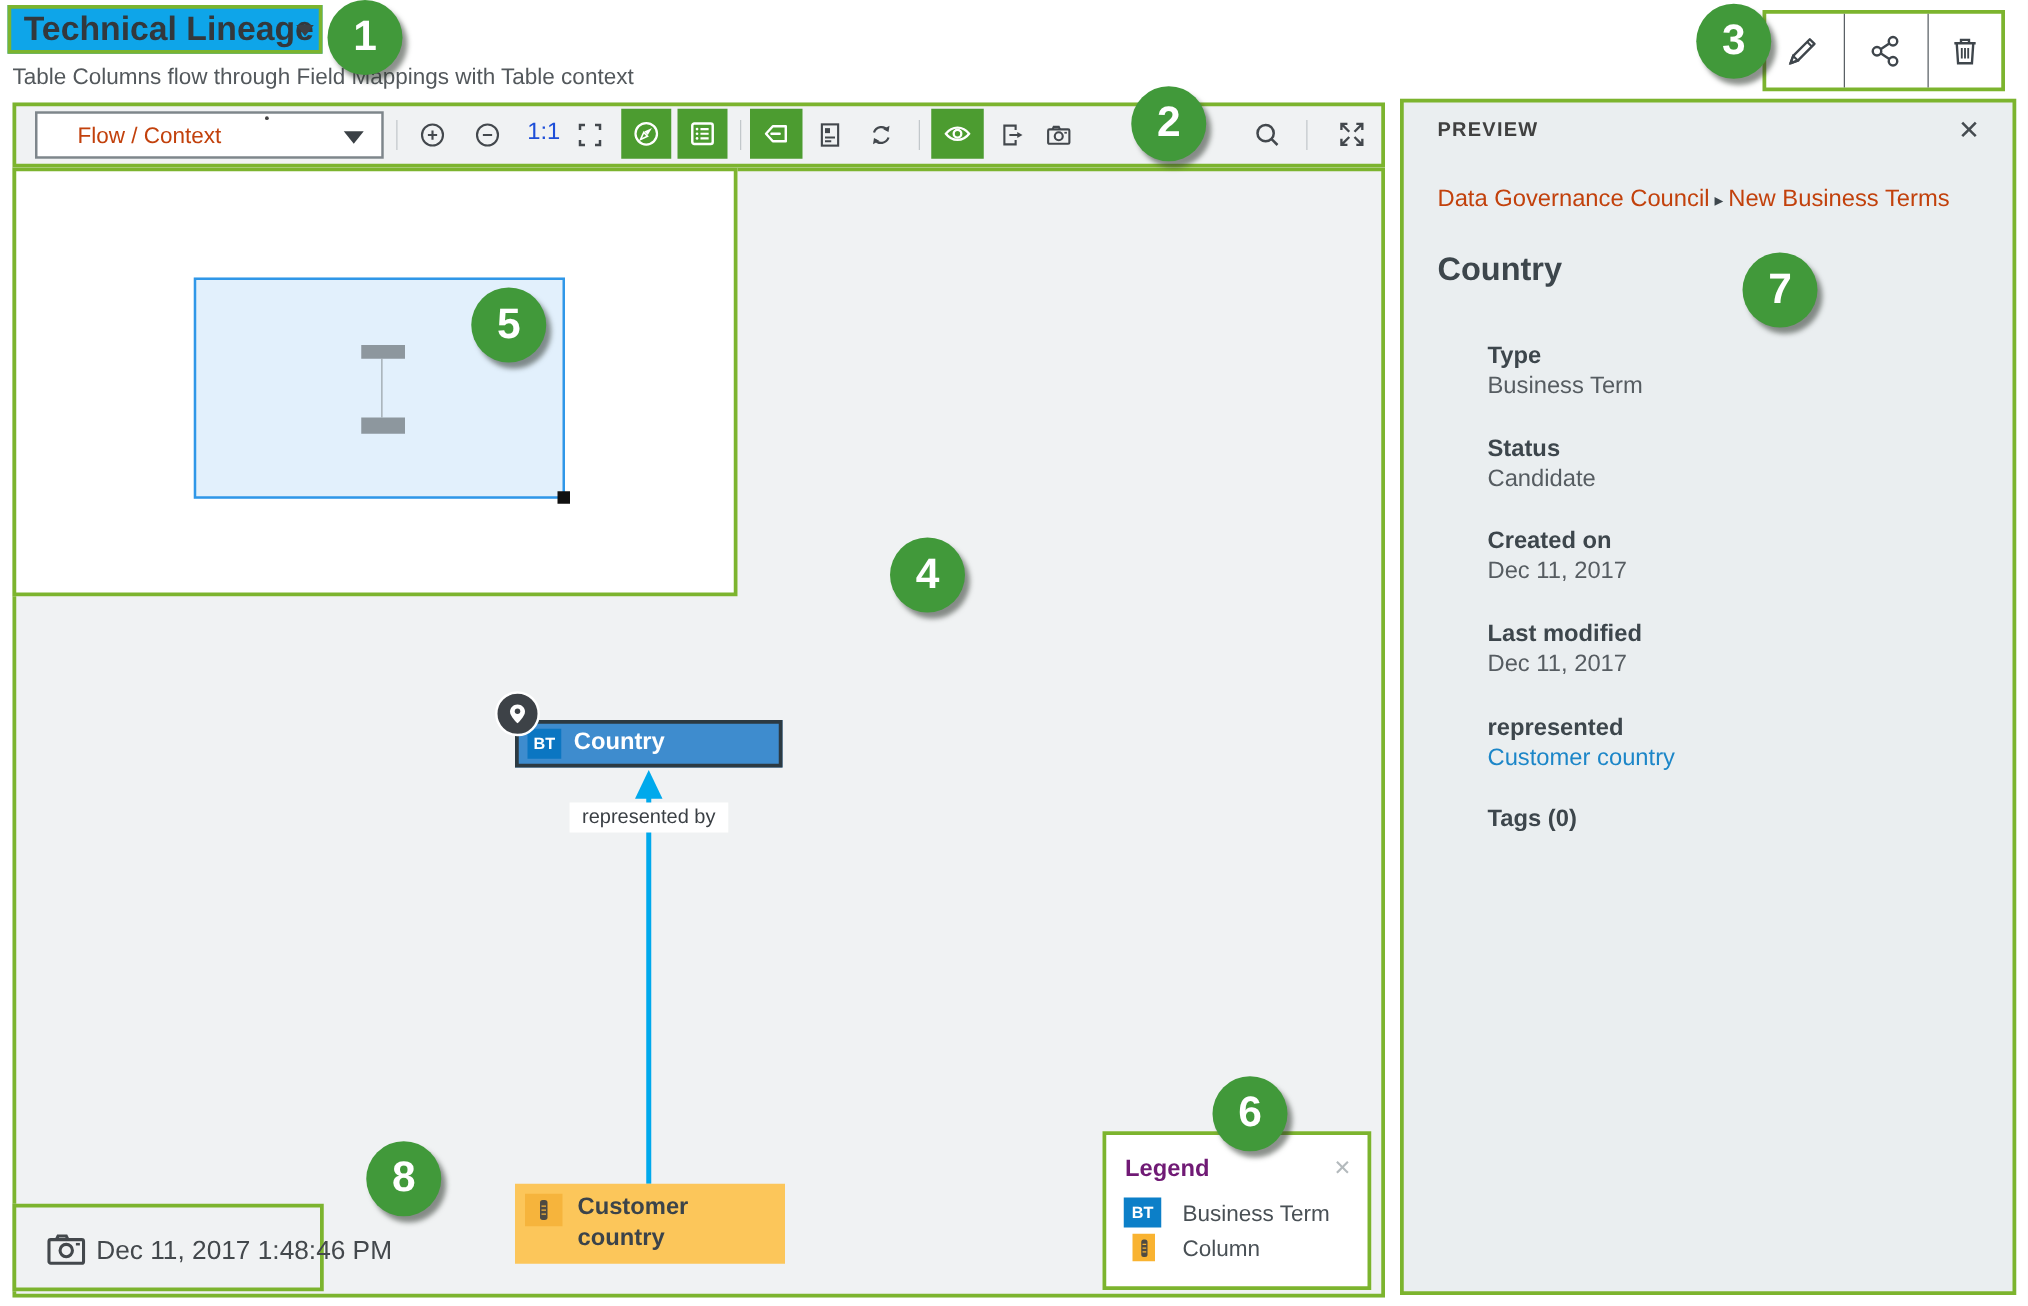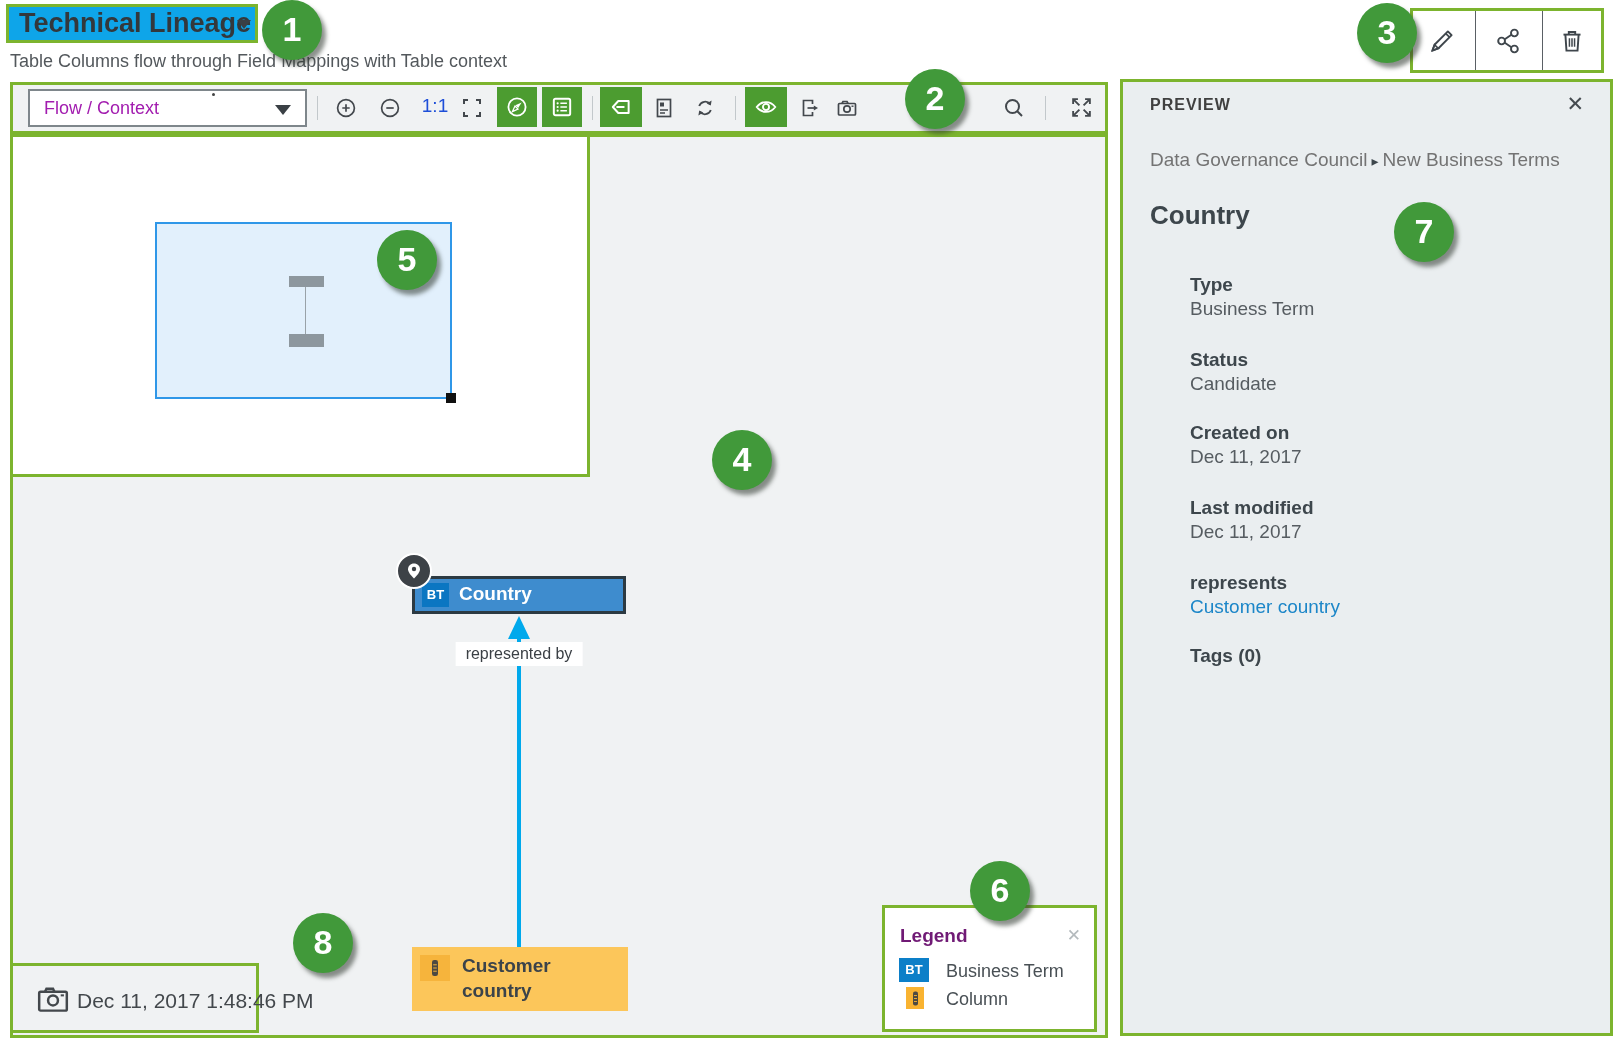--- a/index.html
+++ b/index.html
@@ -20,21 +20,21 @@
                  border-left:7px solid transparent; border-right:7px solid transparent; border-top:9px solid #3a3f44; }
   .subtitle { position:absolute; left:10px; top:51px; font-size:18px; color:#53585c; z-index:2; }
 
   .header-actions { left:1410px; top:8px; width:194px; height:65px; background:#fff; z-index:5; }
   .ha-sep { position:absolute; top:0; width:1px; height:59px; background:#5a6065; }
   .ha-btn { position:absolute; top:14px; width:32px; height:32px; cursor:pointer; }
 
   
   .toolbar { left:10px; top:82px; width:1098px; height:52px; background:#f0f2f3; z-index:3; }
   .tb-select { position:absolute; left:15px; top:4px; width:279px; height:38px; background:#fff;
-               border:2px solid #7e868b; color:#a21caf; font-size:18px; line-height:34px; padding-left:14px; }
+               border:2px solid #7e868b; color:#c2410c; font-size:18px; line-height:34px; padding-left:32px; }
   .tb-select .caret { position:absolute; right:14px; top:14px; width:0; height:0;
                border-left:8px solid transparent; border-right:8px solid transparent; border-top:10px solid #3a4045; }
   .tb-sep { position:absolute; top:11px; width:1px; height:24px; background:#c2c8cb; }
   .tb-icon { position:absolute; top:12px; width:22px; height:22px; }
   .tb-btn { position:absolute; top:2px; width:40px; height:40px; background:#4c9c30; display:flex; align-items:center; justify-content:center; }
   .tb-ratio { position:absolute; left:400px; top:10px; width:44px; font-size:19px; color:#1d4ed8; text-align:center; }
   .tb-dot { position:absolute; left:199px; top:8px; width:3px; height:3px; border-radius:50%; background:#444; }
 
   
   .canvas { left:10px; top:134px; width:1098px; height:904px; background:#f0f2f3; z-index:1; }
@@ -77,21 +77,21 @@
   .legend-badge-col { position:absolute; left:21px; top:79px; width:18px; height:22px; background:#f9b331;
                       display:flex; align-items:center; justify-content:center; }
   .legend-item-label { position:absolute; left:61px; font-size:18px; color:#495055; }
 
   
   .preview { left:1120px; top:79px; width:493px; height:957px; background:#eaeef0; z-index:5; }
   .pv-header { position:absolute; left:27px; top:14px; font-size:16px; font-weight:bold; letter-spacing:1px; color:#404040; }
   .pv-close { position:absolute; right:26px; top:10px; font-size:21px; color:#454b50; cursor:pointer; }
   .pv-breadcrumb { position:absolute; left:27px; top:64px; width:420px; font-size:19px; line-height:27px; color:#1c86c8; }
   .pv-breadcrumb .sep { color:#3d464c; font-size:14px; padding:0 4px; }
-  .pv-breadcrumb a { color:#737373; text-decoration:none; cursor:pointer; }
+  .pv-breadcrumb a { color:#c2410c; text-decoration:none; cursor:pointer; }
   .pv-title { position:absolute; left:27px; top:118px; font-size:26px; font-weight:bold; color:#3d464c; }
   .pv-field { position:absolute; left:27px; width:430px;margin-left:40px; }
   .pv-field .flabel { font-size:19px; font-weight:bold; color:#3d464c; line-height:24px; }
   .pv-field .fvalue { font-size:19px; color:#565c61; line-height:24px; }
   .pv-field .fvalue.link { color:#1c86c8; cursor:pointer; }
 
   svg { display:block; }
 </style>
 </head>
 <body>
@@ -313,21 +313,21 @@
     </div>
     <div class="pv-field" style="top:339px">
       <div class="flabel">Created on</div>
       <div class="fvalue">Dec 11, 2017</div>
     </div>
     <div class="pv-field" style="top:414px">
       <div class="flabel">Last modified</div>
       <div class="fvalue">Dec 11, 2017</div>
     </div>
     <div class="pv-field" style="top:489px">
-      <div class="flabel">represents</div>
+      <div class="flabel">represented</div>
       <div class="fvalue link">Customer country</div>
     </div>
     <div class="pv-field" style="top:562px">
       <div class="flabel">Tags (0)</div>
       <div class="fvalue"></div>
     </div>
   </div>
 
   <div class="ann" style="left:262px;top:0px">1</div>
   <div class="ann" style="left:905px;top:69px">2</div>

